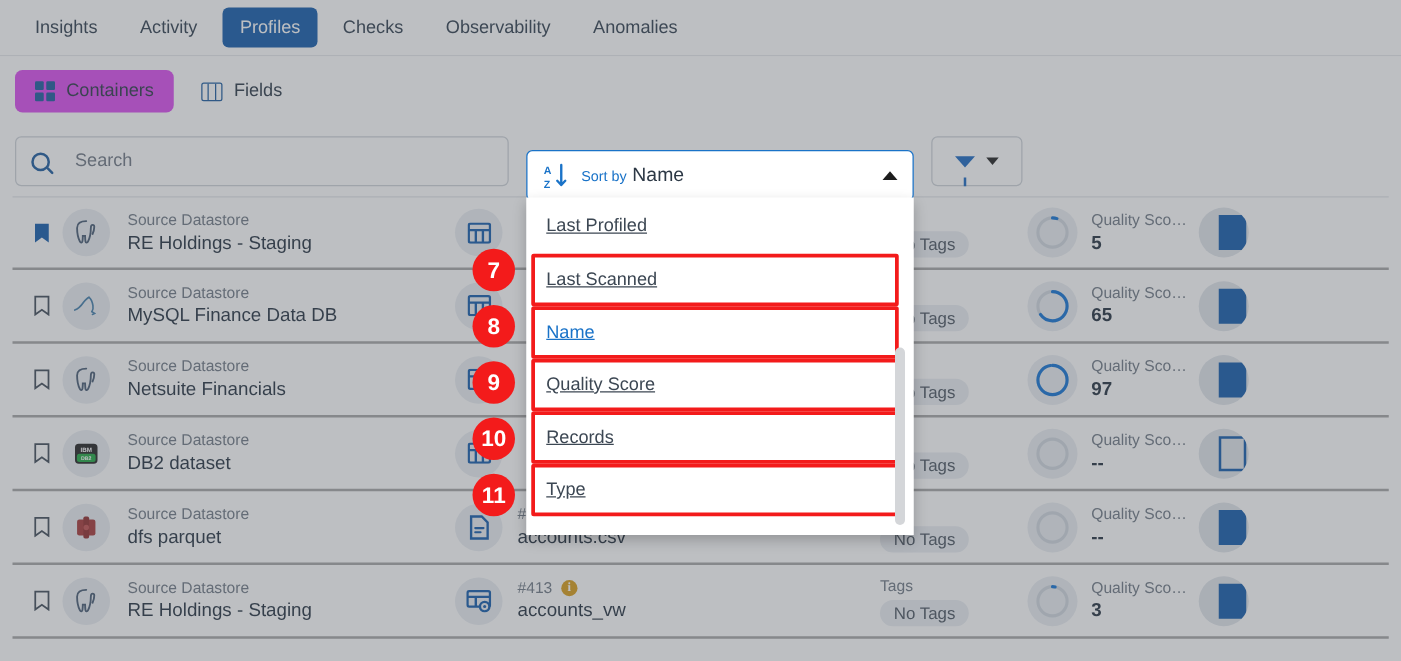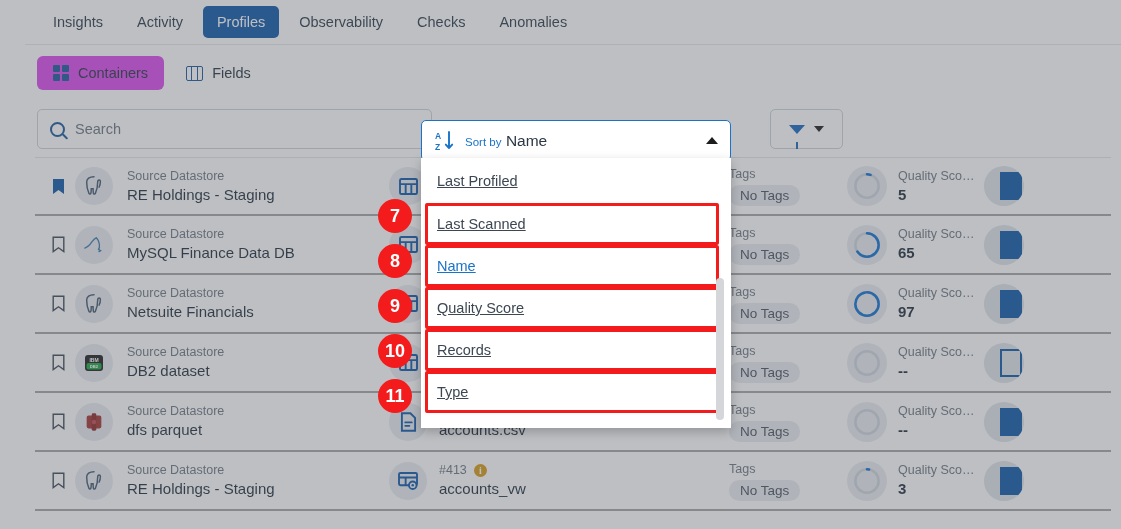--- a/index.html
+++ b/index.html
@@ -11,21 +11,20 @@
   }
   #app {
     position: relative;
     width: 1121px; height: 529px;
     background: #ffffff;
   }
   
   #page {
     position: absolute; inset: 0;
     background: #ffffff;
-    margin-left: 25px;
   }
   #scrim {
     position: absolute; inset: 0;
     background: rgba(90,95,102,0.40);
     z-index: 40;
     pointer-events: none;
   }
 
   
   .topnav {
@@ -78,21 +77,21 @@
     height: 56px;
     display: flex; align-items: center;
     padding: 0 12px;
     gap: 14px;
   }
   .searchbox {
     width: 395px; height: 40px;
     border: 1px solid #cdd2d8;
     border-radius: 5px;
     display: flex; align-items: center;
-    gap: 10px;
+    gap: 20px;
     padding: 0 12px;
     background: #fff;
   }
   .searchbox .ph { font-size: 14.5px; color: #6b7480; }
   .mag { width: 15px; height: 15px; border: 2px solid #14569c; border-radius: 50%; position: relative; flex: none; }
   .mag::after { content: ""; position: absolute; width: 2px; height: 7px; background: #14569c; right: -3px; bottom: -5px; transform: rotate(-45deg); border-radius: 1px; }
 
   .sortwrap { position: relative; width: 310px; }
   .filterbtn {
     width: 73px; height: 40px;
@@ -210,22 +209,22 @@
 <body>
 
 <div id="app">
 
   <div id="page">
 
     <div class="topnav">
       <div class="tab">Insights</div>
       <div class="tab">Activity</div>
       <div class="tab active">Profiles</div>
+      <div class="tab">Checks</div>
       <div class="tab">Observability</div>
-      <div class="tab">Checks</div>
       <div class="tab">Anomalies</div>
     </div>
 
     <div class="subbar">
       <div class="seg active">
         <span class="ic-grid">
             <i></i>
             <i></i>
             <i></i>
             <i></i>

